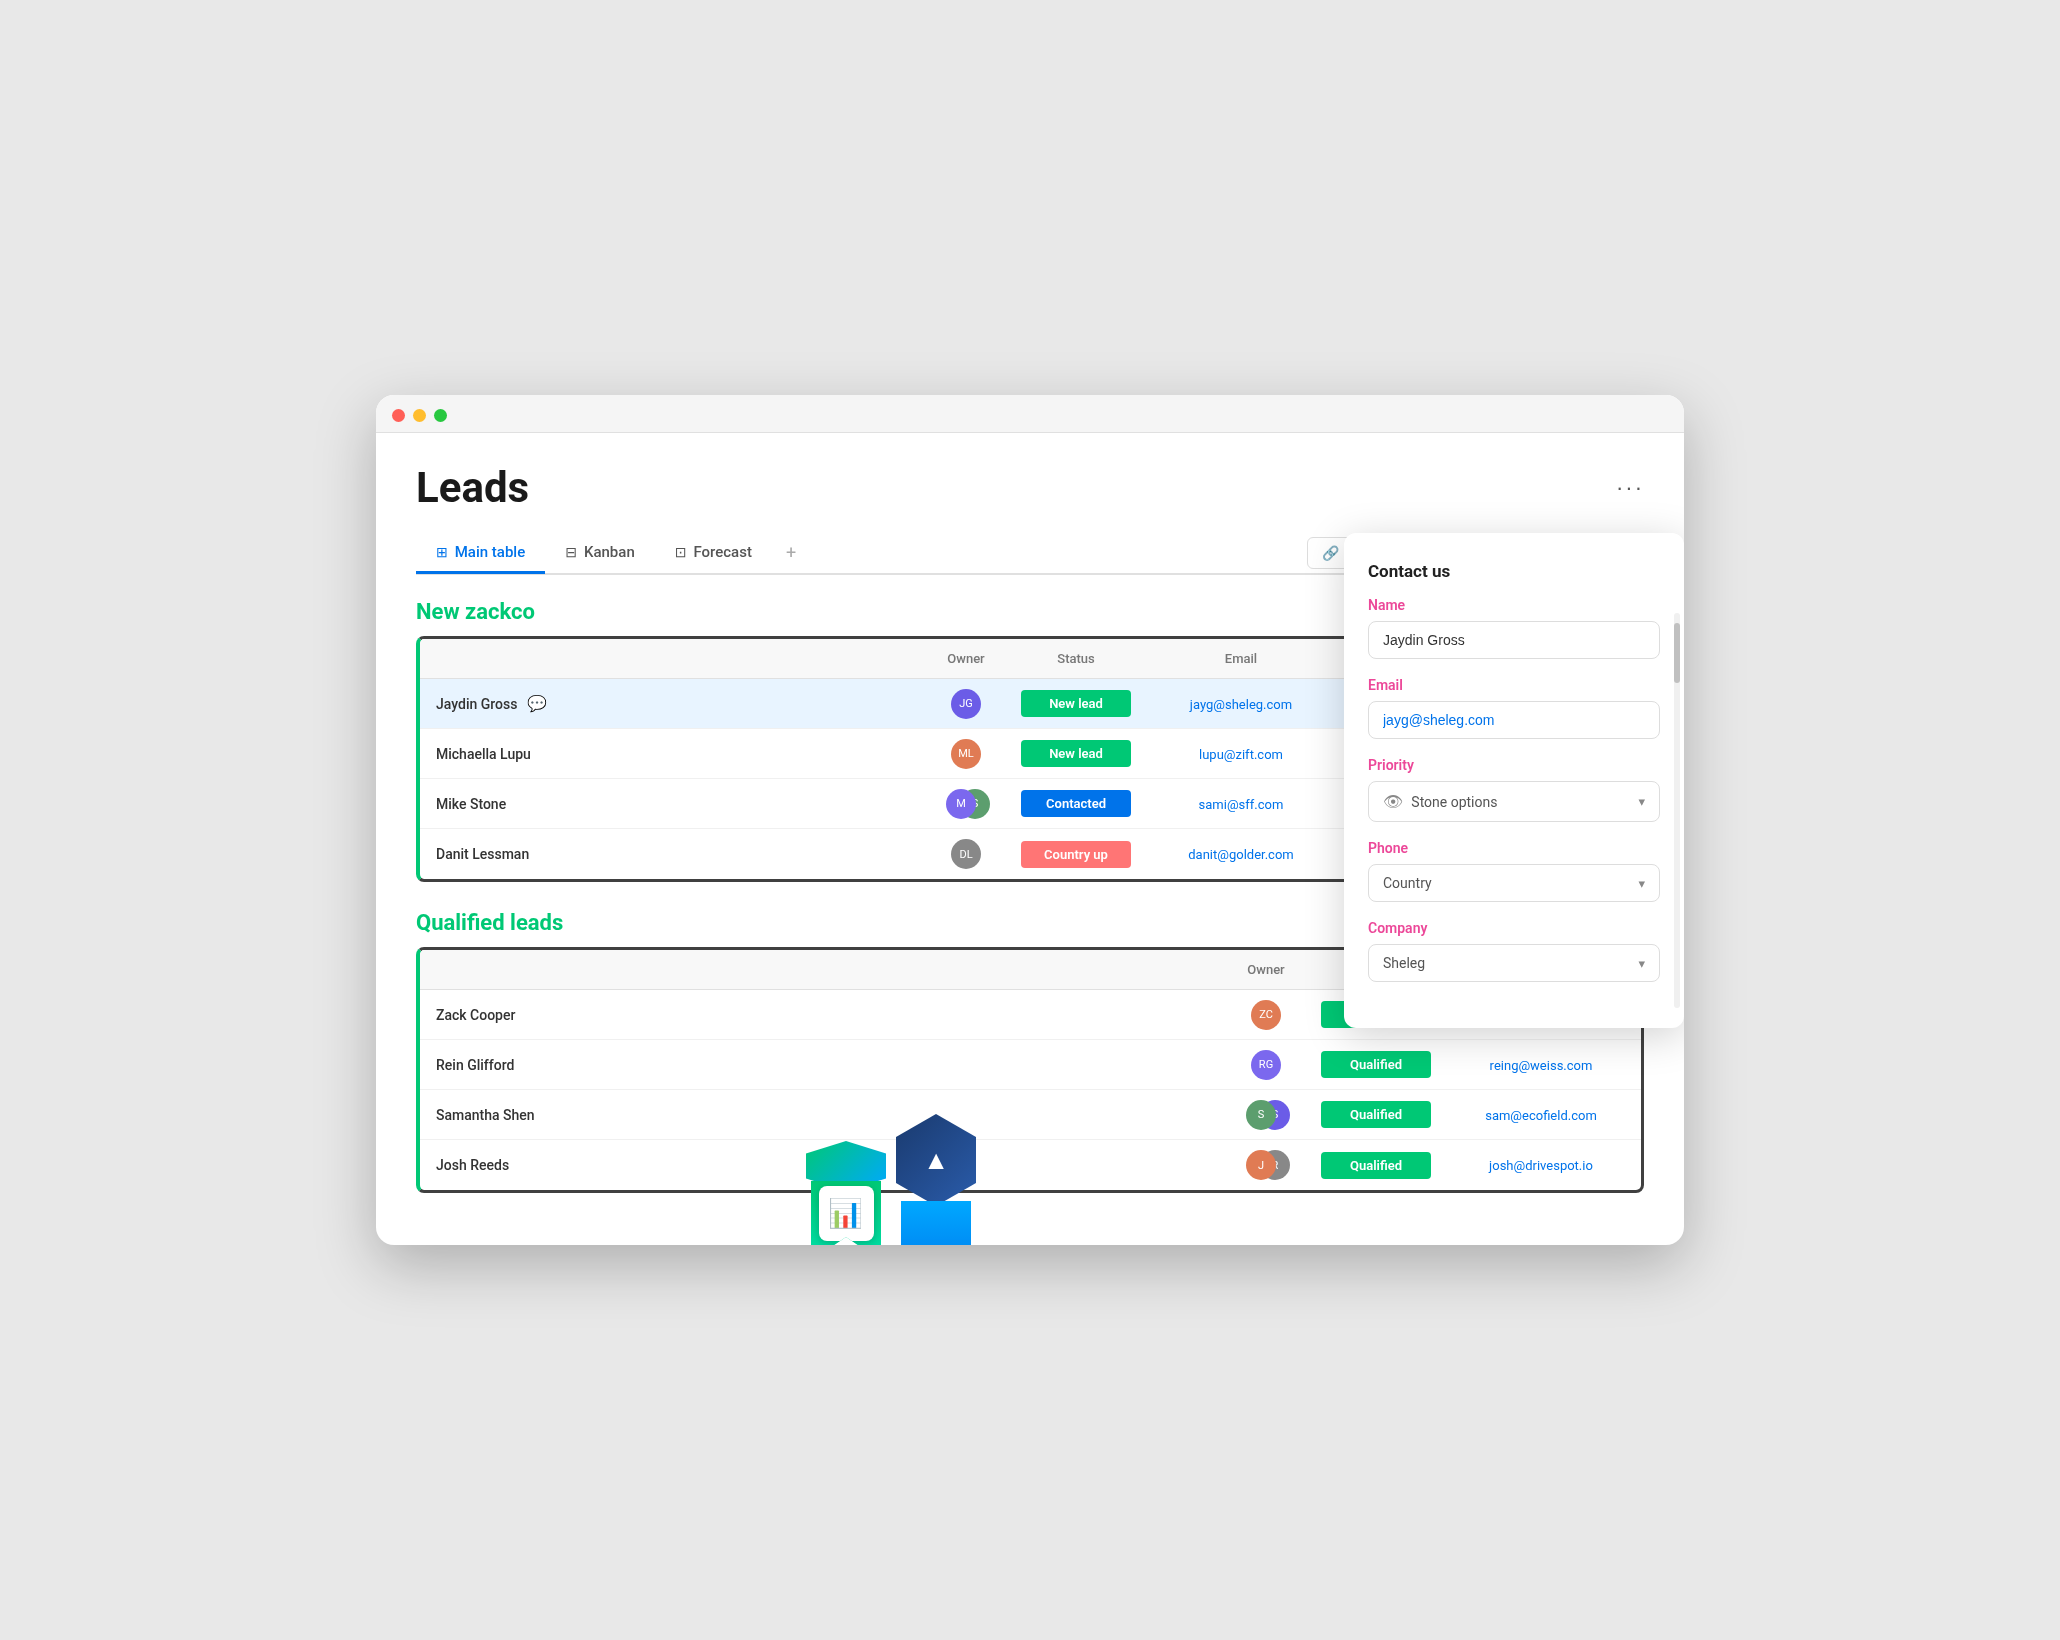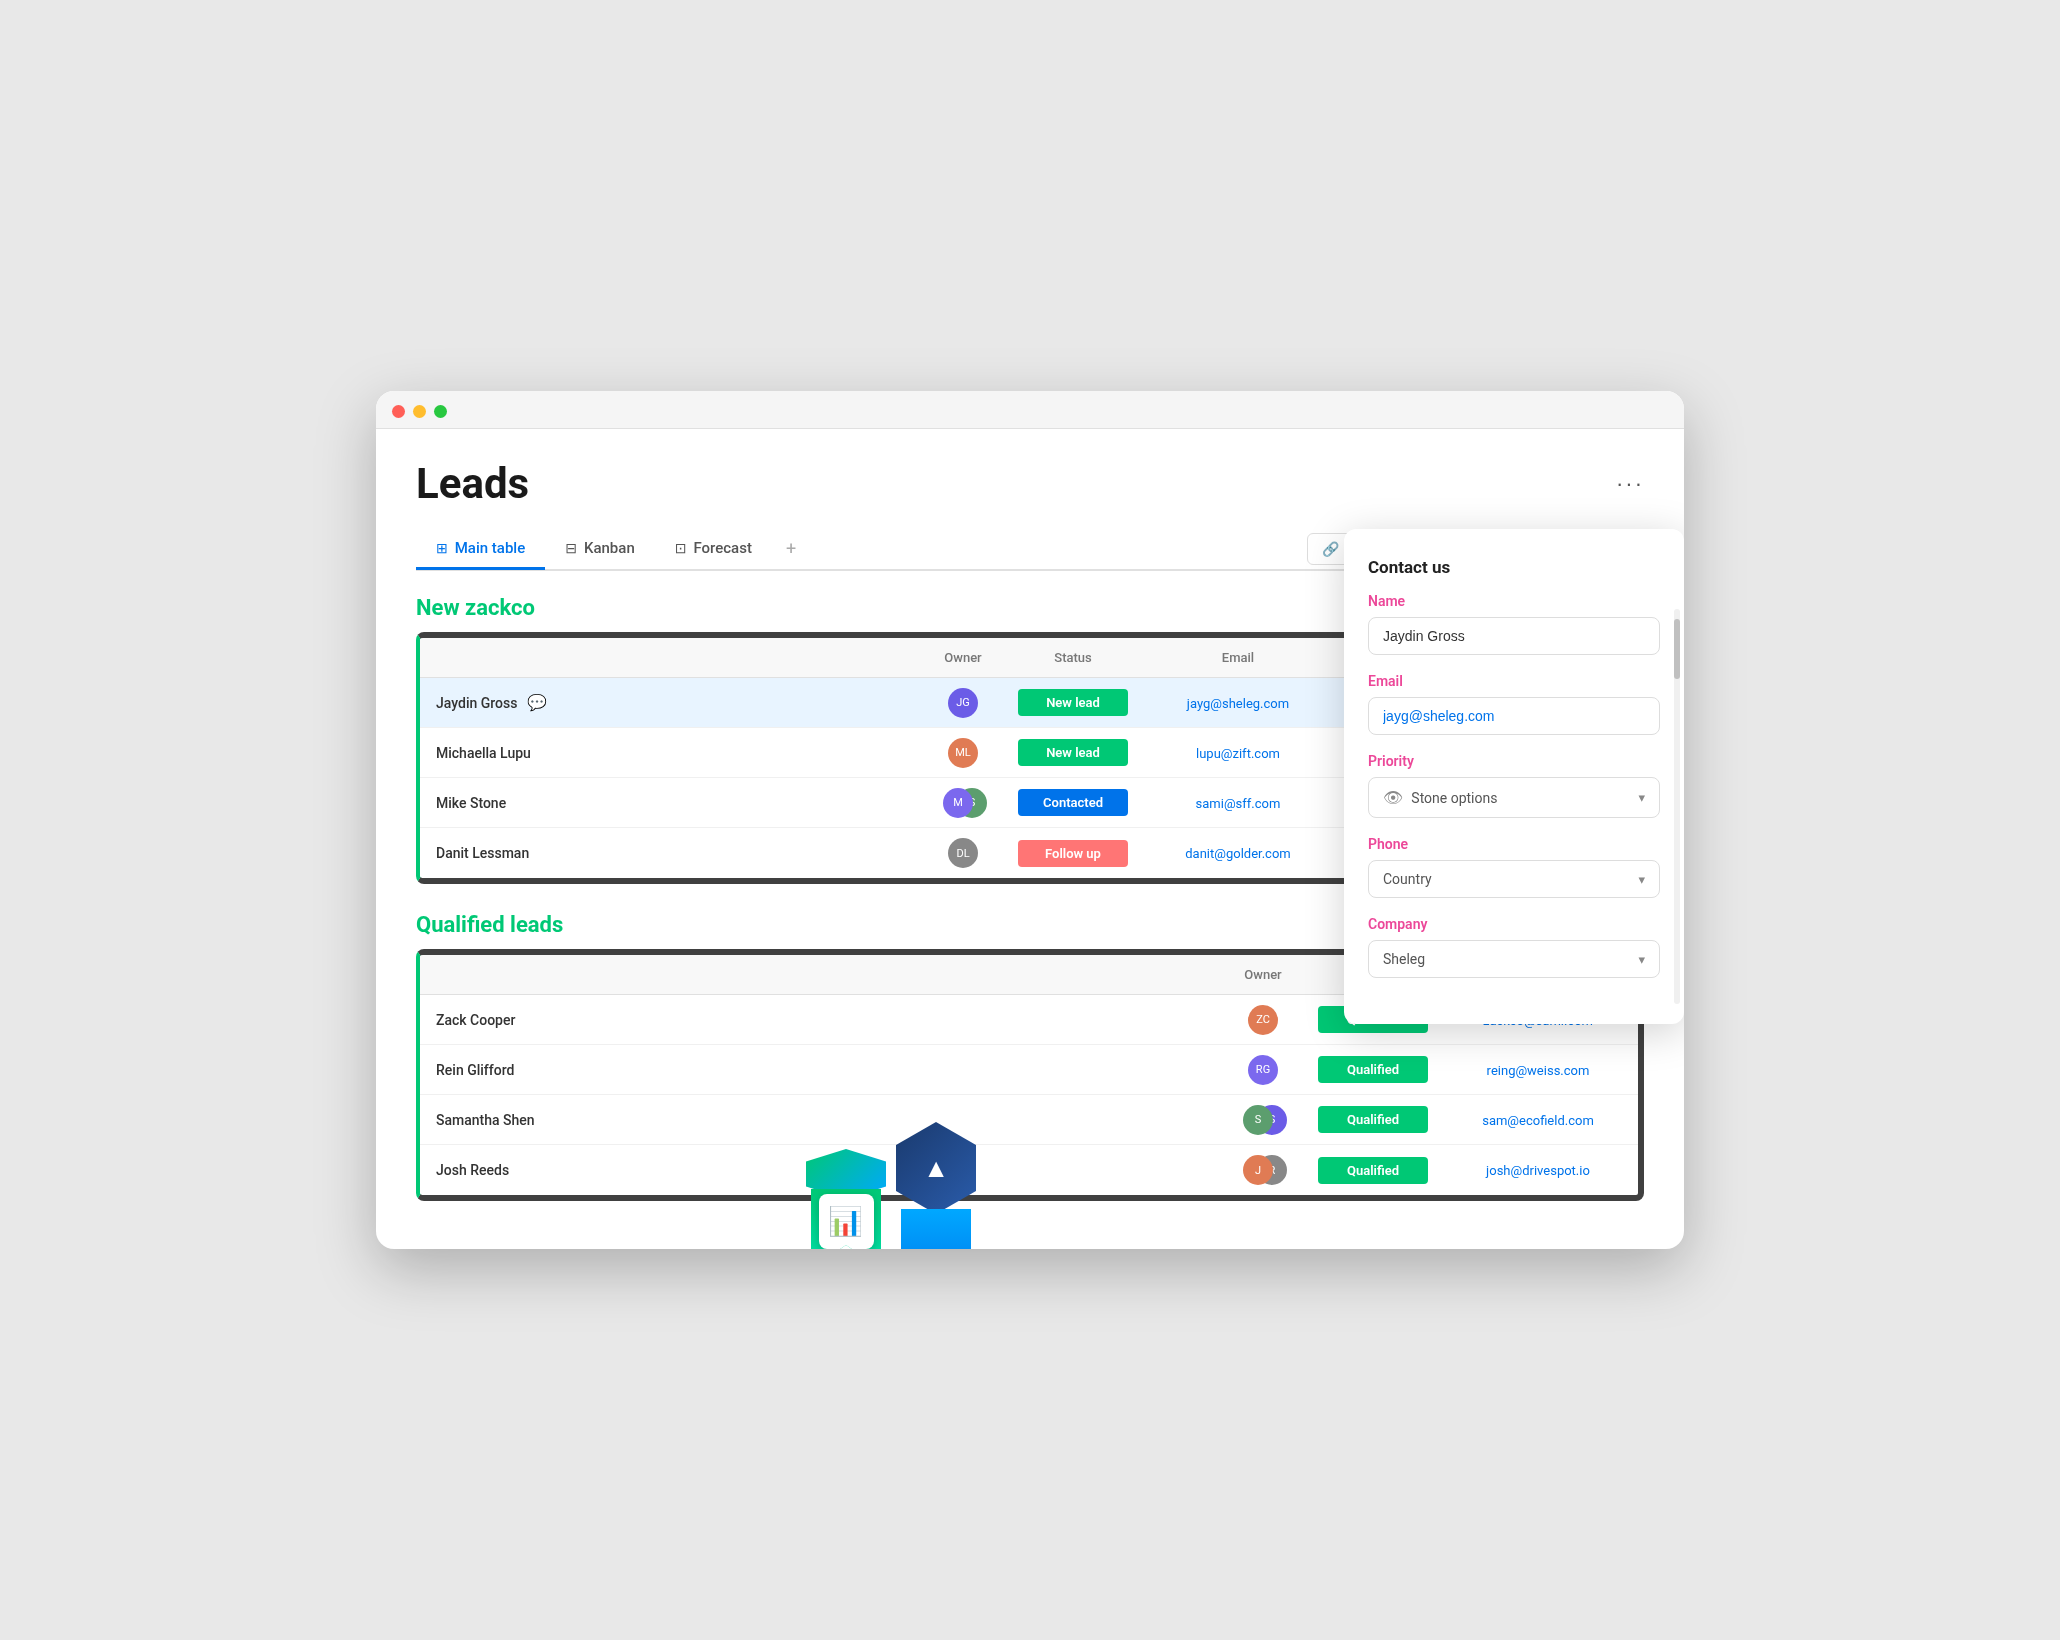--- a/index.html
+++ b/index.html
@@ -153,21 +153,21 @@
     .section-title {
       font-size: 22px;
       font-weight: 700;
       margin-bottom: 12px;
     }
 
     .section-new { color: #00c875; }
     .section-qualified { color: #00c875; }
 
     .table-container {
-      border: 6px solid #404040;
+      border: 3px solid #404040;
       border-radius: 8px;
       overflow: hidden;
       margin-bottom: 28px;
     }
 
     .table-header {
       display: grid;
       grid-template-columns: 1fr 90px 130px 200px 130px 130px 40px;
       background: #f8f8f8;
       border-bottom: 1px solid #e0e0e0;
@@ -499,21 +499,21 @@
           <div class="cell"></div>
           <div class="cell"></div>
         </div>
 
         <div class="table-row">
           <div class="cell">Danit Lessman</div>
           <div class="cell">
             <div class="avatar-sm" style="background:#888; margin:auto;">DL</div>
           </div>
           <div class="cell">
-            <span class="status-badge status-follow-up">Follow up</span>
+            <span class="status-badge status-follow-up">Country up</span>
           </div>
           <div class="cell">
             <a class="email-link">danit@golder.com</a>
           </div>
           <div class="cell"></div>
           <div class="cell"></div>
           <div class="cell"></div>
         </div>
       </div>
     </div>

